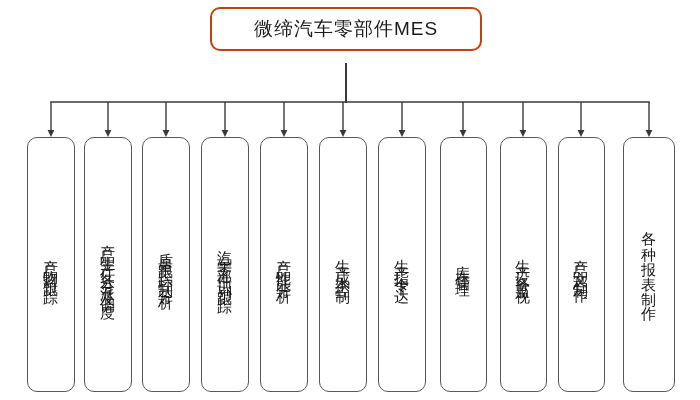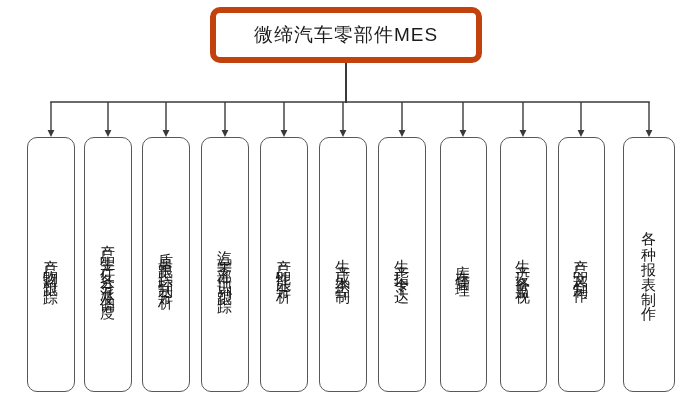--- a/index.html
+++ b/index.html
@@ -9,23 +9,23 @@
     width: 700px; height: 400px; overflow: hidden;
   }
   .stage {
     position: relative;
     width: 700px; height: 400px;
     background: #ffffff;
   }
   .root-box {
     position: absolute;
     left: 210px; top: 7px;
-    width: 272px; height: 56px;
+    width: 272px; height: 44px;
     background: #ffffff;
-    border: 6px solid #c2410c;
+    border: 2px solid #c2410c;
     border-radius: 10px;
     display: flex; align-items: center; justify-content: center;
     font-size: 19px;
     letter-spacing: 1px;
     color: #1b1b1b;
     z-index: 2;
   }
   svg.connectors {
     position: absolute; left: 0; top: 0;
     width: 700px; height: 400px;

